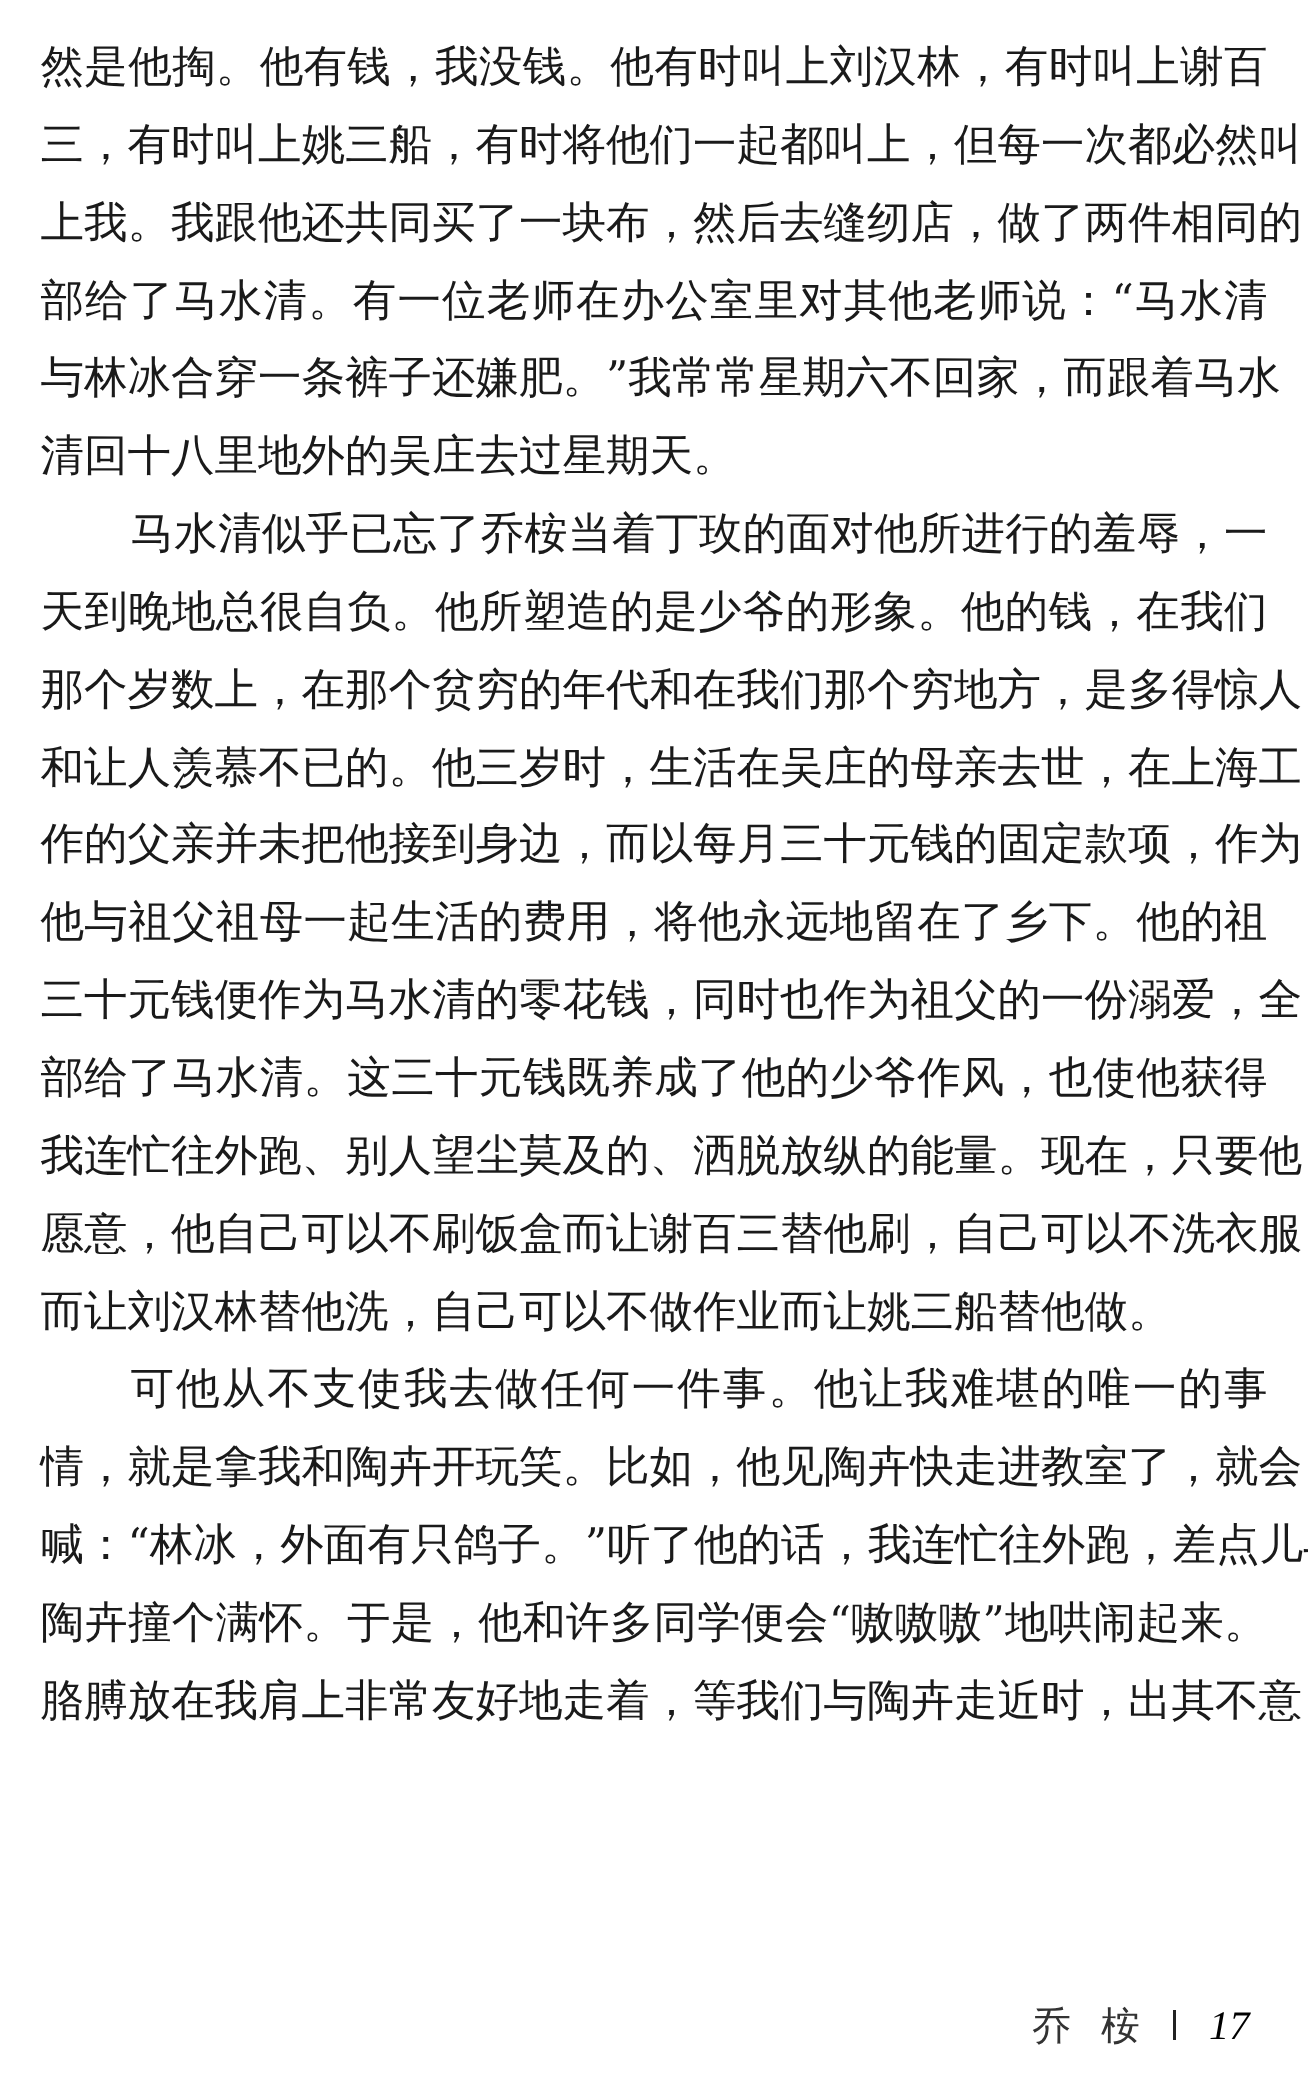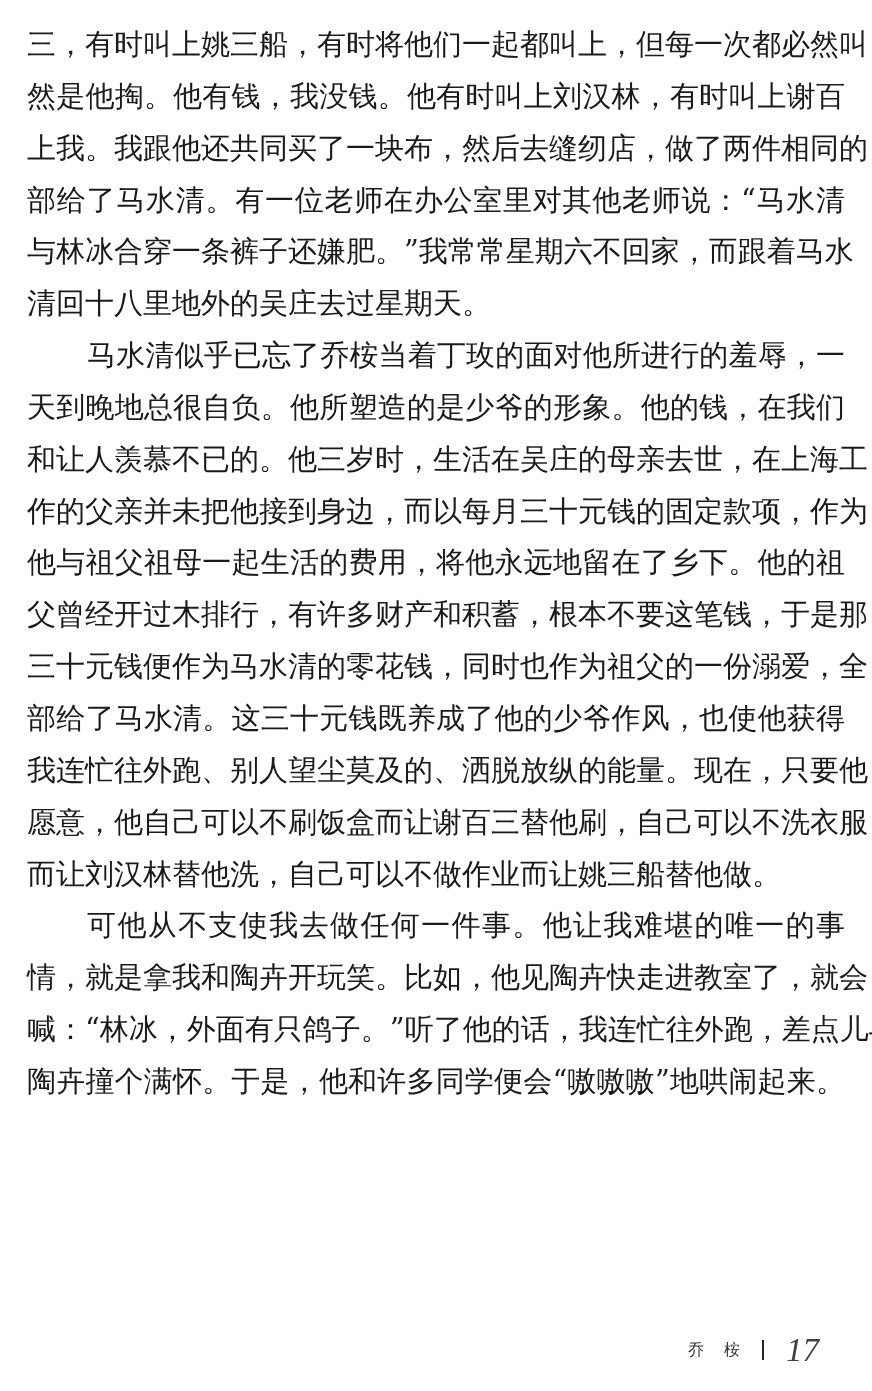--- a/index.html
+++ b/index.html
@@ -41,71 +41,72 @@
   .footer {
     position: absolute;
     top: 1330px;
     left: 688px;
     height: 40px;
     display: flex;
     align-items: center;
     color: #333;
   }
   .footer .title {
-    font-size: 16px;
+    font-size: 26px;
     letter-spacing: 20px;
     font-family: "DejaVu Serif", "Liberation Serif", serif;
   }
   .footer .divider {
     display: inline-block;
     width: 2px;
     height: 20px;
     background: #222;
     margin: 0 22px 0 2px;
   }
   .footer .page-num {
-    font-size: 33px;
+    font-size: 27px;
     font-style: italic;
     font-family: "Liberation Serif", "DejaVu Serif", serif;
-    color: #404040;
+    color: #000000;
   }
 </style>
 </head>
 <body>
 
 <div class="page-body">
 
   <div>
+    <span class="line">然是他掏。他有钱，我没钱。他有时叫上刘汉林，有时叫上谢百</span>
     <span class="line">三，有时叫上姚三船，有时将他们一起都叫上，但每一次都必然叫</span>
-    <span class="line">然是他掏。他有钱，我没钱。他有时叫上刘汉林，有时叫上谢百</span>
     <span class="line">上我。我跟他还共同买了一块布，然后去缝纫店，做了两件相同的</span>
     <span class="line">部给了马水清。有一位老师在办公室里对其他老师说：“马水清</span>
     <span class="line">与林冰合穿一条裤子还嫌肥。”我常常星期六不回家，而跟着马水</span>
     <span class="line last">清回十八里地外的吴庄去过星期天。</span>
   </div>
 
   <div>
     <span class="line indent">马水清似乎已忘了乔桉当着丁玫的面对他所进行的羞辱，一</span>
     <span class="line">天到晚地总很自负。他所塑造的是少爷的形象。他的钱，在我们</span>
+    <span class="line">那个岁数上，在那个贫穷的年代和在我们那个穷地方，是多得惊人</span>
     <span class="line">和让人羡慕不已的。他三岁时，生活在吴庄的母亲去世，在上海工</span>
     <span class="line">作的父亲并未把他接到身边，而以每月三十元钱的固定款项，作为</span>
     <span class="line">他与祖父祖母一起生活的费用，将他永远地留在了乡下。他的祖</span>
-    <span class="line">父曾经开过木排行，有许多财产和积蓄，根本不要这笔钱，于是那</span>
     <span class="line">三十元钱便作为马水清的零花钱，同时也作为祖父的一份溺爱，全</span>
     <span class="line">部给了马水清。这三十元钱既养成了他的少爷作风，也使他获得</span>
     <span class="line">我连忙往外跑、别人望尘莫及的、洒脱放纵的能量。现在，只要他</span>
     <span class="line">愿意，他自己可以不刷饭盒而让谢百三替他刷，自己可以不洗衣服</span>
     <span class="line last">而让刘汉林替他洗，自己可以不做作业而让姚三船替他做。</span>
   </div>
 
   <div>
     <span class="line indent">可他从不支使我去做任何一件事。他让我难堪的唯一的事</span>
     <span class="line">情，就是拿我和陶卉开玩笑。比如，他见陶卉快走进教室了，就会</span>
     <span class="line">喊：“林冰，外面有只鸽子。”听了他的话，我连忙往外跑，差点儿与</span>
     <span class="line">陶卉撞个满怀。于是，他和许多同学便会“嗷嗷嗷”地哄闹起来。</span>
+    <span class="line">胳膊放在我肩上非常友好地走着，等我们与陶卉走近时，出其不意</span>
   </div>
 </div>
 
 <div class="footer">
   <span class="title">乔桉</span>
   <span class="divider"></span>
   <span class="page-num">17</span>
 </div>
 
 </body></html>

